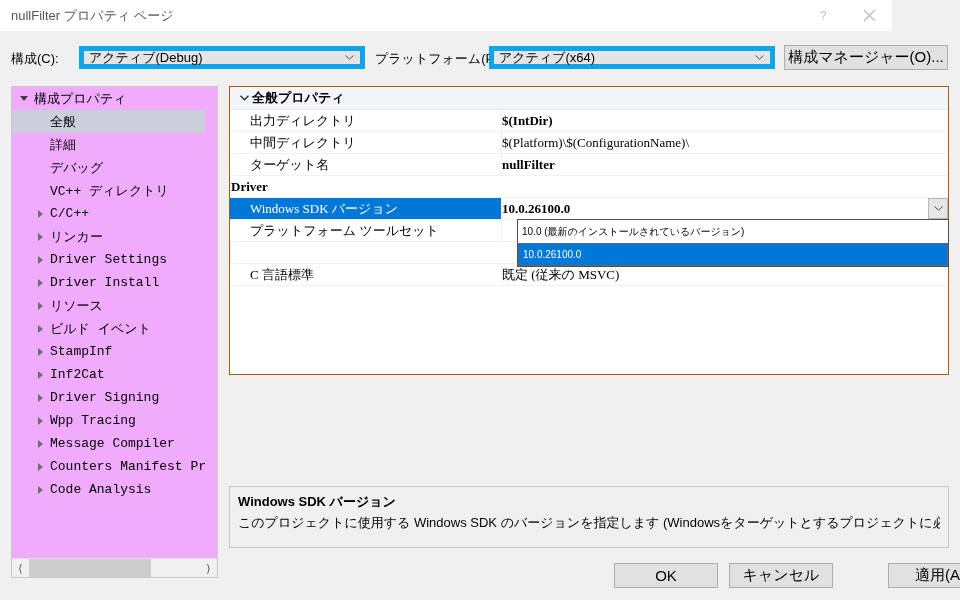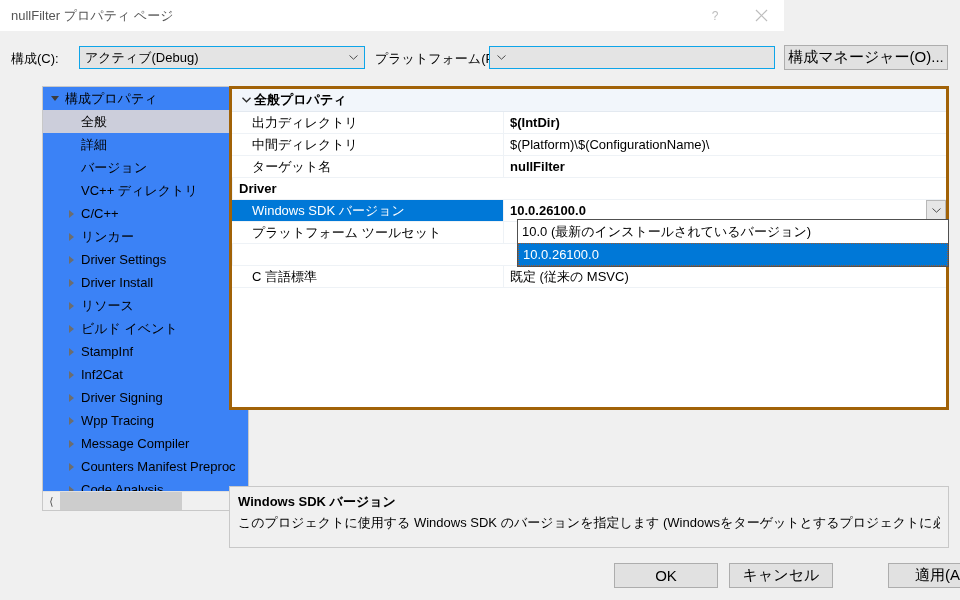--- a/index.html
+++ b/index.html
@@ -15,21 +15,21 @@
     color: #000;
     overflow: hidden;
     position: relative;
     -webkit-font-smoothing: antialiased;
   }
 
   
   .titlebar {
     position: absolute;
     left: 0; top: 0;
-    width: 784px; height: 31px;
+    width: 892px; height: 31px;
     background: #ffffff;
   }
   .titlebar-text {
     position: absolute;
     left: 11px; top: 7px;
     font-size: 13px;
     color: #555555;
     white-space: nowrap;
   }
   .win-btn {
@@ -59,21 +59,21 @@
     position: absolute;
     font-size: 13px;
     color: #000;
     white-space: nowrap;
     top: 50px;
   }
   .combo {
     position: absolute;
     height: 23px;
     background: #e4e4e4;
-    border: 1px solid #0ea5e9;
+    border: 5px solid #0ea5e9;
     box-sizing: border-box;
     display: flex;
     align-items: center;
     top: 46px;
   }
   .combo .combo-text {
     padding-left: 5px;
     font-size: 13px;
     color: #000;
     white-space: nowrap;
@@ -106,25 +106,24 @@
   #config-manager-button {
     position: absolute;
     left: 784px; top: 45px;
     width: 164px; height: 25px;
   }
 
   
   .tree-panel {
     position: absolute;
     left: 11px; top: 86px;
-    width: 207px; height: 425px;
-    background: #3b82f6;
+    width: 207px; height: 492px;
+    background: #f0abfc;
     border: 1px solid #c8c8c8;
     box-sizing: border-box;
-    margin-left: 31px;
   }
   .tree-clip {
     position: absolute;
     left: 0; top: 0;
     right: 12px; bottom: 19px;
     overflow: hidden;
   }
   .tree-item {
     position: relative;
     height: 23px;
@@ -152,21 +151,21 @@
     border-top: 4px solid transparent;
     border-bottom: 4px solid transparent;
   }
   .arrow-down {
     width: 0; height: 0;
     border-top: 5px solid #3c3c3c;
     border-left: 4px solid transparent;
     border-right: 4px solid transparent;
   }
   .tree-item .t-label { padding-left: 2px; }
-  .tree-item.child { padding-left: 20px; }
+  .tree-item.child { padding-left: 20px; font-family: Liberation Mono, monospace; }
 
   
   .tree-hscroll {
     position: absolute;
     left: 0; bottom: 0;
     right: 0;
     height: 18px;
     background: #f0f0f0;
     border-top: 1px solid #e0e0e0;
     display: flex;
@@ -186,25 +185,26 @@
     position: absolute;
     left: 0; top: 0;
     width: 122px; height: 18px;
     background: #cdcdcd;
   }
 
   
   .grid-panel {
     position: absolute;
     left: 229px; top: 86px;
-    width: 720px; height: 324px;
+    width: 720px; height: 289px;
     background: #ffffff;
-    border: 3px solid #a16207;
-    box-sizing: border-box;
-    overflow: hidden;
+    border: 1px solid #a16207;
+    box-sizing: border-box;
+    overflow: hidden;
+    font-family: Liberation Serif, serif;
   }
   .grid-header {
     position: relative;
     height: 23px;
     background: #f2f6fb;
     border-bottom: 1px solid #e3e9f0;
     display: flex;
     align-items: center;
     font-size: 13px;
     font-weight: bold;
@@ -232,21 +232,21 @@
     box-sizing: border-box;
     white-space: nowrap;
     overflow: hidden;
     color: #000;
     height: 100%;
     display: flex;
     align-items: center;
   }
   .grid-row .cell-value {
     flex: 1;
-    padding-left: 6px;
+    padding-left: 0;
     box-sizing: border-box;
     white-space: nowrap;
     overflow: hidden;
     color: #000;
     height: 100%;
     display: flex;
     align-items: center;
     border-left: 1px solid #eef2f6;
   }
   .grid-row .cell-value.bold { font-weight: bold; }
@@ -277,21 +277,21 @@
     background: #ffffff;
     border: 1px solid #505050;
     box-sizing: border-box;
     z-index: 50;
   }
   .dd-item {
     height: 23px;
     display: flex;
     align-items: center;
     padding-left: 4px;
-    font-size: 13px;
+    font-size: 10px;
     color: #000;
     white-space: nowrap;
     box-sizing: border-box;
   }
   .dd-item.highlight {
     background: #0078d7;
     color: #ffffff;
     border: 1px dotted #a05a2c;
     box-sizing: border-box;
   }
@@ -356,20 +356,21 @@
   <div class="combo-text">アクティブ(Debug)</div>
   <div class="chev">
     <svg class="chev-glyph" viewBox="0 0 9 5">
         <path d="M0.5 0.5 L4.5 4.2 L8.5 0.5" fill="none" stroke="#4c4c4c" stroke-width="1"></path>
       </svg>
   </div>
 </div>
 
 <div class="tb-label" style="left:375px;">プラットフォーム(P):</div>
 <div class="combo" style="left:489px; width:286px;">
+  <div class="combo-text">アクティブ(x64)</div>
   <div class="chev">
     <svg class="chev-glyph" viewBox="0 0 9 5">
         <path d="M0.5 0.5 L4.5 4.2 L8.5 0.5" fill="none" stroke="#4c4c4c" stroke-width="1"></path>
       </svg>
   </div>
 </div>
 
 <div class="btn" id="config-manager-button">構成マネージャー(O)...</div>
 
 <div class="tree-panel">
@@ -384,21 +385,21 @@
         <div class="tree-item selected child">
           <span class="t-arrow indent"></span>
           <span class="t-label">全般</span>
         </div>
         <div class="tree-item child">
           <span class="t-arrow indent"></span>
           <span class="t-label">詳細</span>
         </div>
         <div class="tree-item child">
           <span class="t-arrow indent"></span>
-          <span class="t-label">バージョン</span>
+          <span class="t-label">デバッグ</span>
         </div>
         <div class="tree-item child">
           <span class="t-arrow indent"></span>
           <span class="t-label">VC++ ディレクトリ</span>
         </div>
         <div class="tree-item child">
           <span class="t-arrow">
             <span class="arrow-right"></span>
           </span>
           <span class="t-label">C/C++</span>

